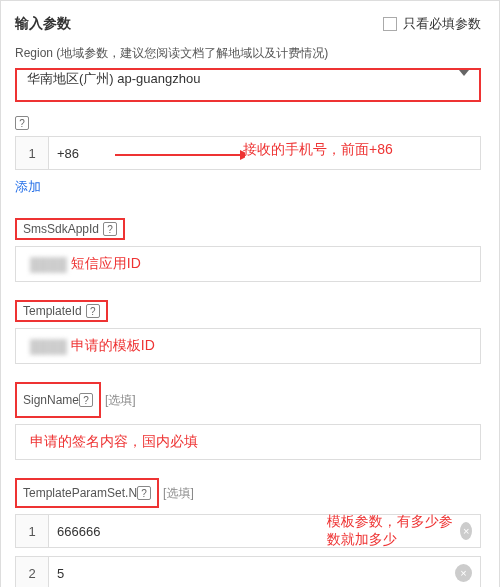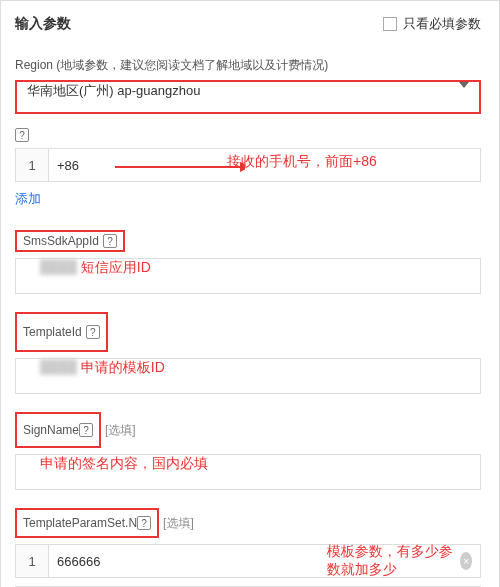--- a/index.html
+++ b/index.html
@@ -1,32 +1,32 @@
 <!DOCTYPE html>
 <html><head>
 <meta charset="utf-8">
 <style>
 * { box-sizing: border-box; margin: 0; padding: 0; }
 body { font-family: "Microsoft YaHei", Arial, sans-serif; font-size: 13px; color: #333; background: #fff; width: 500px; }
 .panel { padding: 14px 18px 14px 14px; border: 1px solid #ddd; background: #fff; position: relative; }
-.header { display: flex; justify-content: space-between; align-items: center; margin-bottom: 24px; gap: 36px; }
+.header { display: flex; justify-content: space-between; align-items: center; margin-bottom: 12px; gap: 36px; }
 .title { font-weight: bold; font-size: 14px; }
 .chk { display: flex; align-items: center; gap: 6px; font-size: 13px; color: #333; }
 .chk .box { width: 14px; height: 14px; border: 1px solid #aaa; background: #fff; }
 .label { font-size: 12px; color: #555; margin-bottom: 6px; display: flex; align-items: center; gap: 4px; }
 .help { display: inline-flex; width: 14px; height: 14px; border: 1px solid #888; color: #666; font-size: 10px; align-items: center; justify-content: center; border-radius: 2px; }
 .opt { font-size: 12px; color: #888; }
 .sel { border: 1px solid #ccc; height: 34px; display: flex; justify-content: space-between; padding: 0 10px; margin-bottom: 14px; cursor: pointer; }
 .sel .caret { width: 0; height: 0; border-left: 5px solid transparent; border-right: 5px solid transparent; border-top: 6px solid #666; }
 .row { display: flex; align-items: stretch; height: 34px; margin-bottom: 8px; }
 .idx { width: 34px; border: 1px solid #ddd; display: flex; align-items: center; justify-content: center; color: #555; background: #fafafa; }
 .inp { flex: 1; border: 1px solid #ddd; border-left: none; display: flex; align-items: center; padding: 0 8px; }
 .inp input { width: 100%; border: none; outline: none; font-size: 13px; color: #333; }
 .clear { width: 18px; height: 18px; border-radius: 50%; background: #ccc; color: #fff; display: flex; align-items: center; justify-content: center; font-size: 11px; margin-left: 6px; cursor: pointer; }
-.field { border: 1px solid #ddd; height: 36px; display: flex; align-items: flex-start; padding: 0 24px; margin-bottom: 18px; background: #fff; }
+.field { border: 1px solid #ddd; height: 36px; display: flex; align-items: center; padding: 0 14px; margin-bottom: 18px; background: #fff; }
 .add { color: #2670e8; font-size: 13px; cursor: pointer; margin-bottom: 16px; display: inline-block; }
 .blur { color: #ccc; filter: blur(2px); }
 
 .hl { border: 2px solid #e33 !important; padding: 0 6px; display: inline-flex; align-items: center; }
 .hlbox { border: 2px solid #e33; }
 
 .ann { position: absolute; color: #e33; font-size: 14px; font-weight: 500; pointer-events: none; }
 .arrow { position: absolute; pointer-events: none; }
 .group { position: relative; margin-bottom: 6px; }
 </style>
@@ -57,36 +57,36 @@
       <div class="idx">1</div>
       <div class="inp">
         <input type="text" value="+86" style="">
       </div>
     </div>
     <span class="add">添加</span>
     <svg class="arrow" style="left:100px; top:30px; width:130px; height:18px;">
       <line x1="0" y1="9" x2="125" y2="9" stroke="#e33" stroke-width="2"></line>
       <polygon points="125,4 135,9 125,14" fill="#e33"></polygon>
     </svg>
-    <div class="ann" style="left:212px; top:25px;">接收的手机号，前面+86</div>
+    <div class="ann" style="left:228px; top:25px;">接收的手机号，前面+86</div>
   </div>
 
   <div class="group">
     <div class="label hl" style="height:22px;">
       <span>SmsSdkAppId</span>
       <span class="help">?</span>
     </div>
     <div class="field">
       <span class="blur">████</span>
       <span class="ann" style="position:static; margin-left:4px;">短信应用ID</span>
     </div>
   </div>
 
   <div class="group">
-    <div class="label hl" style="height:40px;">
+    <div class="label hl" style="height:22px;">
       <span>TemplateId</span>
       <span class="help">?</span>
     </div>
     <div class="field">
       <span class="blur">████</span>
       <span class="ann" style="position:static; margin-left:4px;">申请的模板ID</span>
     </div>
   </div>
 
   <div class="group">

